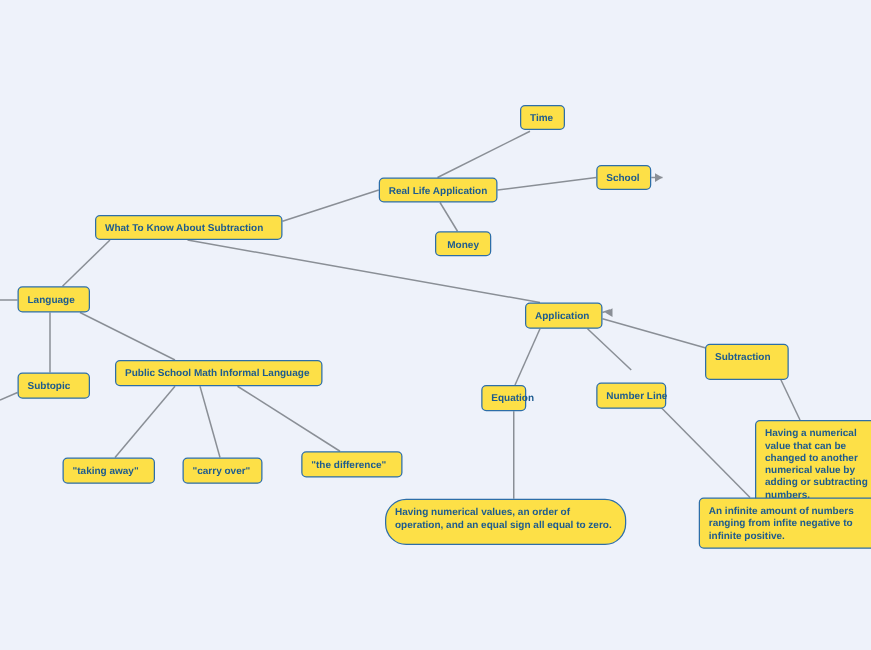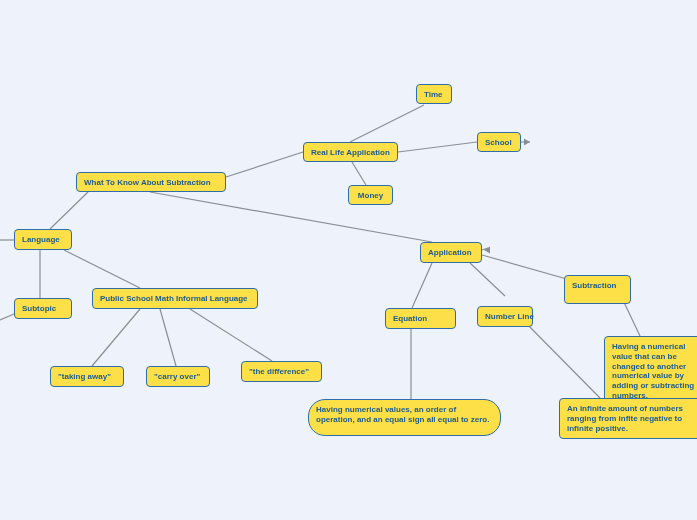--- a/index.html
+++ b/index.html
@@ -84,21 +84,21 @@
       <div class="node" style="left: 303px; top: 142px; width: 95px; height: 20px; min-height: 20px;"><span>Real Life Application</span></div>
       <div class="node" style="left: 477px; top: 132px; width: 44px; height: 20px; min-height: 20px;"><span>School</span></div>
       <div class="node" style="left: 76px; top: 172px; width: 150px; height: 20px; min-height: 20px;"><span>What To Know About Subtraction</span></div>
       <div class="node" style="left: 348px; top: 185px; width: 45px; height: 20px; min-height: 20px; text-align: center;"><span>Money</span></div>
       <div class="node" style="left: 14px; top: 229px; width: 58px; height: 21px; min-height: 21px;"><span>Language</span></div>
       <div class="node" style="left: 420px; top: 242px; width: 62px; height: 21px; min-height: 21px;"><span>Application</span></div>
       <div class="node" style="left: 564px; top: 275px; width: 67px; height: 29px; min-height: 21px;"><span>Subtraction</span></div>
       <div class="node" style="left: 14px; top: 298px; width: 58px; height: 21px; min-height: 21px;"><span>Subtopic</span></div>
       <div class="node" style="left: 92px; top: 288px; width: 166px; height: 21px; min-height: 21px;"><span>Public School Math Informal Language</span></div>
       <div class="node" style="left: 477px; top: 296px; width: 56px; height: 21px; min-height: 21px; margin-top: 10px;"><span>Number Line</span></div>
-      <div class="node" style="left: 385px; top: 308px; width: 71px; height: 21px; min-height: 21px;"><span>Equation</span></div>
+      <div class="node" style="left: 385px; top: 308px; width: 36px; height: 21px; min-height: 21px;"><span>Equation</span></div>
       <div class="node wrap" style="left: 604px; top: 336px; width: 112px; min-height: 38px;"><span>Having a numerical value that can be changed to another numerical value by adding or subtracting numbers.</span></div>
       <div class="node" style="left: 50px; top: 366px; width: 74px; height: 21px; min-height: 21px;"><span>"taking away"</span></div>
       <div class="node" style="left: 146px; top: 366px; width: 64px; height: 21px; min-height: 21px;"><span>"carry over"</span></div>
       <div class="node" style="left: 241px; top: 361px; width: 81px; height: 21px; min-height: 21px;"><span>"the difference"</span></div>
       <div class="node wrap" style="left: 559px; top: 398px; width: 148px; min-height: 30px;"><span>An infinite amount of numbers ranging from infite negative to infinite positive.</span></div>
       <div class="node wrap" style="left: 308px; top: 399px; width: 193px; min-height: 37px; border-radius: 17px;"><span>Having numerical values, an order of operation, and an equal sign all equal to zero.</span></div>
     </div>
 </div>
 
 </body></html>

